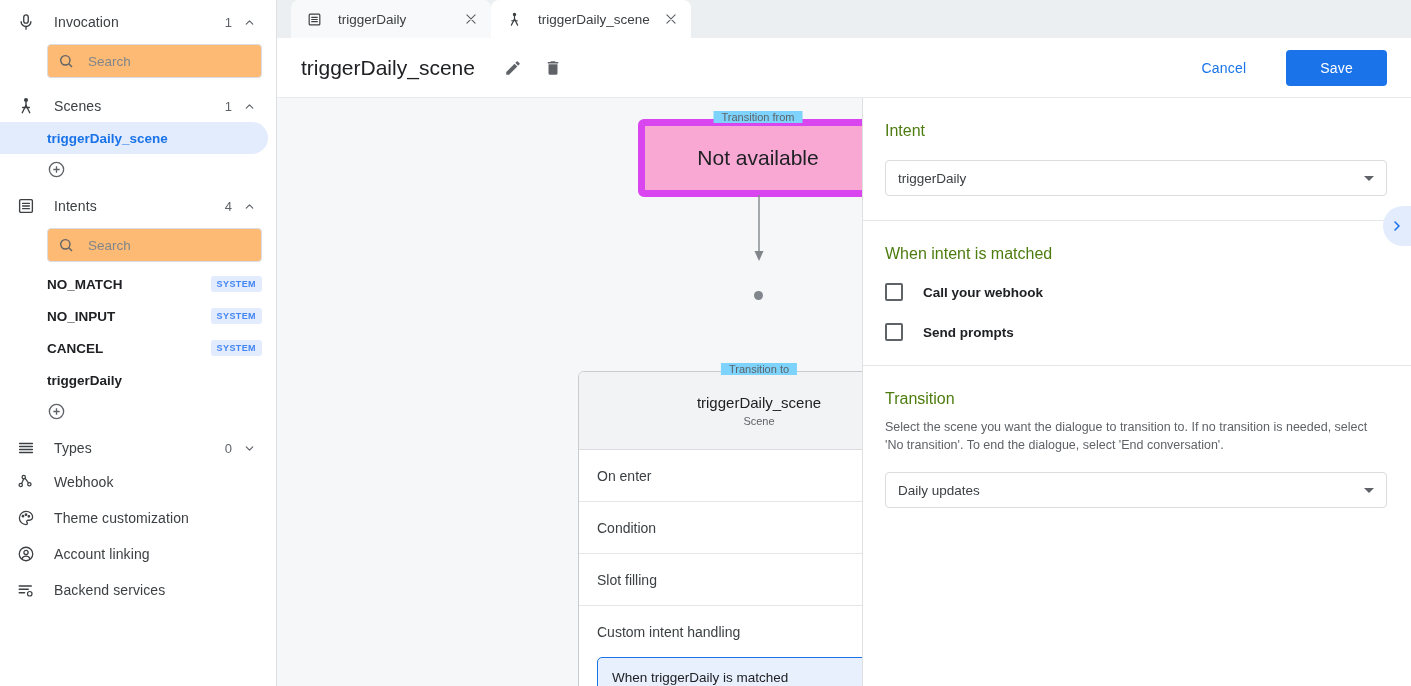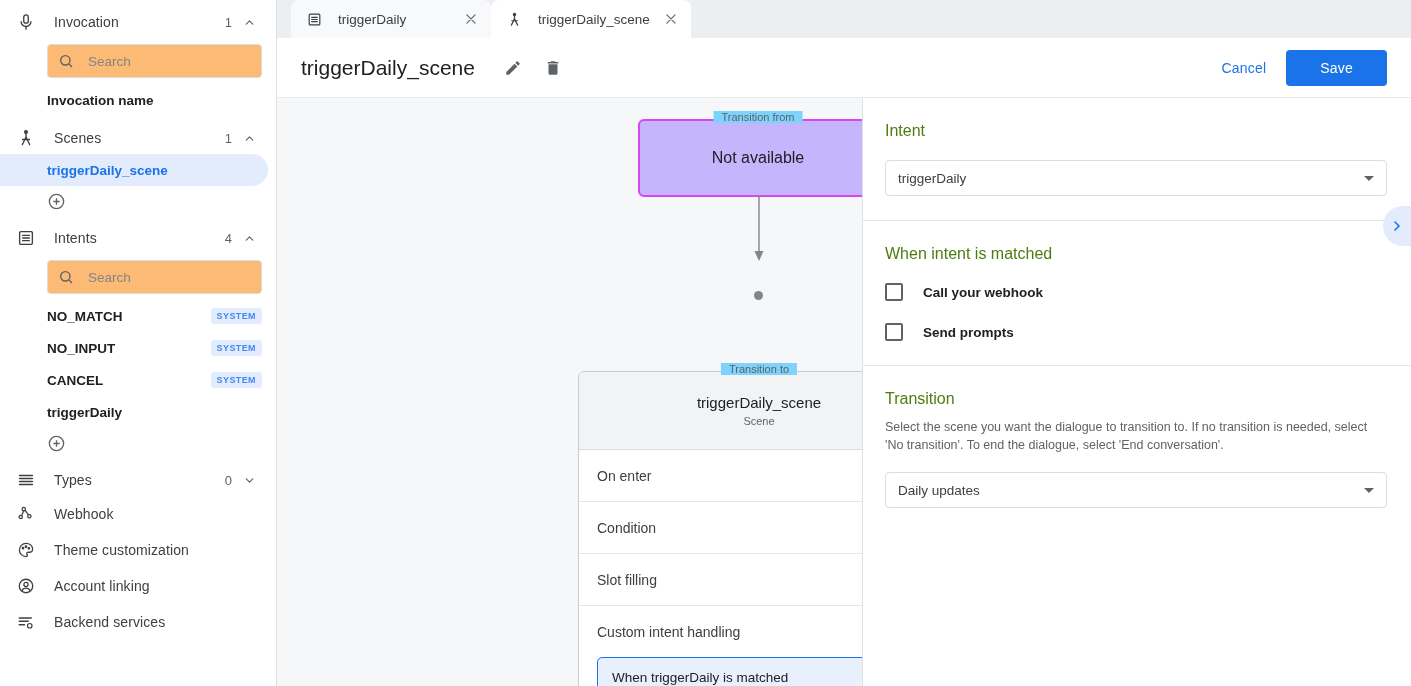--- a/index.html
+++ b/index.html
@@ -173,21 +173,21 @@
     letter-spacing: .2px;
   }
   .btn-save {
     background: #1a73e8;
     color: #fff;
     font-size: 14px;
     font-weight: 500;
     padding: 10px 34px;
     border-radius: 4px;
     cursor: pointer;
-    margin-left: 6px;
+    margin-left: 26px;
     letter-spacing: .2px;
   }
 
   
   #body { flex: 1; display: flex; position: relative; min-height: 0; }
 
   
   #canvas {
     flex: 1;
     background: #f6f7f9;
@@ -201,25 +201,25 @@
     top: -8px; left: 50%;
     transform: translateX(-50%);
     background: #7dd3fc;
     padding: 0 8px;
     font-size: 11px;
     color: #5f6368;
     white-space: nowrap;
     z-index: 2;
   }
   .node-plain {
-    border: 2px solid #d946ef;
+    border: 7px solid #d946ef;
     border-radius: 6px;
-    background: #c4b5fd;
+    background: #f9a8d4;
     display: flex; align-items: center; justify-content: center;
-    font-size: 16px;
+    font-size: 21px;
     color: #202124;
   }
 
   .scene-card {
     border: 1px solid #c8ccd0;
     border-radius: 6px;
     background: #fff;
     overflow: hidden;
   }
   .scene-head {
@@ -336,23 +336,20 @@
     <div class="sb-search-wrap">
       <div class="sb-search">
         <svg width="16" height="16" viewBox="0 0 24 24" fill="none" stroke="currentColor" stroke-width="2.1">
             <circle cx="11" cy="11" r="7"></circle>
             <path d="M16.5 16.5 21 21"></path>
           </svg>
         <input type="text" placeholder="Search" style="">
       </div>
     </div>
 
-    <div class="sb-item">
-      <span class="name">Invocation name</span>
-    </div>
 
     <div class="sb-section">
       <span class="sb-sec-icon">
         <svg width="18" height="18" viewBox="0 0 24 24" fill="none" stroke="currentColor" stroke-width="1.8" stroke-linecap="round">
           <circle cx="12" cy="4" r="1.8" fill="currentColor"></circle>
             <path d="M12 7v4"></path>
             <path d="M12 11 7 21"></path>
             <path d="M12 11 17 21"></path>
             <path d="M7.5 14h9"></path>
         </svg>

